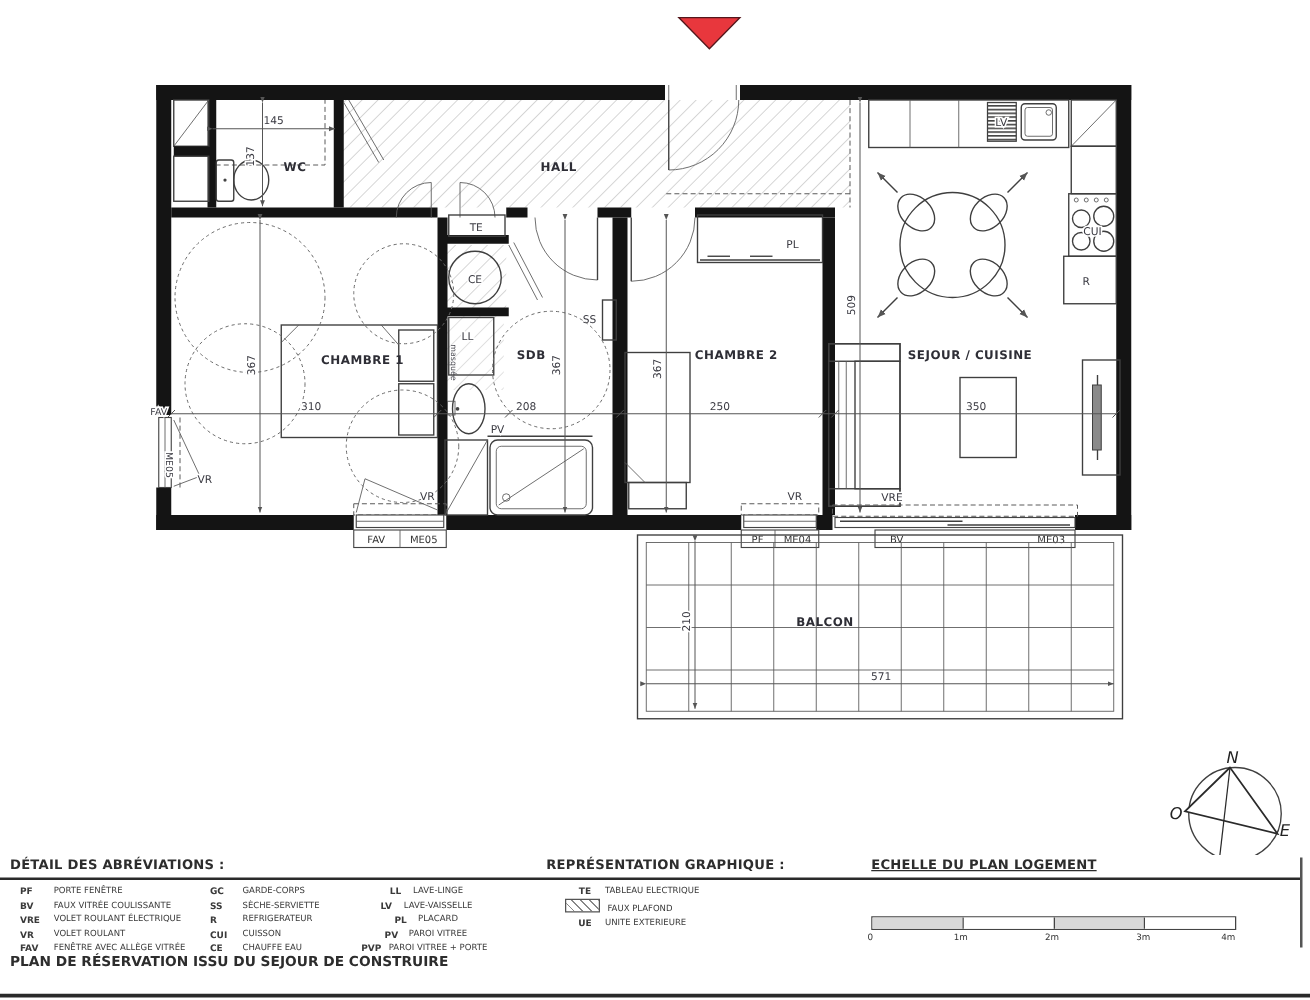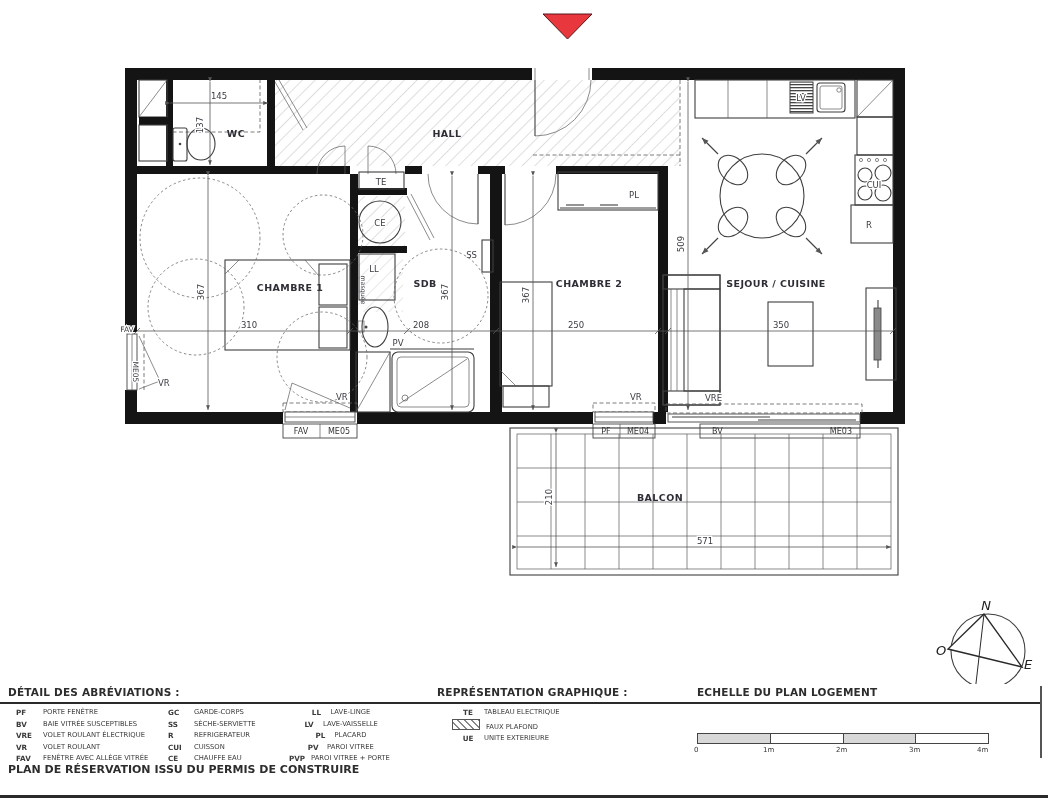--- a/index.html
+++ b/index.html
@@ -353,27 +353,27 @@
     <text x="941" y="655" text-anchor="middle" font-size="13" font-style="italic" fill="#222">O</text>
     <text x="1028" y="669" text-anchor="middle" font-size="13" font-style="italic" fill="#222">E</text>
     <text x="977" y="707" text-anchor="middle" font-size="13" font-style="italic" fill="#222">S</text>
   </g>
 </svg>
 
 
 <div class="legend">
   <div class="lg-h" style="left:8px;top:2px;">DÉTAIL DES ABRÉVIATIONS :</div>
   <div class="lg-h" style="left:437px;top:2px;">REPRÉSENTATION GRAPHIQUE :</div>
-  <div class="lg-h" style="left:697px;top:2px;">ECHELLE DU PLAN LOGEMENT</div>
+  <div class="lg-h" style="left:697px;top:2px;text-decoration:underline;">ECHELLE DU PLAN LOGEMENT</div>
   <div class="rule" style="left:0;top:18px;width:1041px;height:2px;"></div>
   <div class="rule" style="left:1040px;top:2px;width:1.5px;height:72px;background:#555;"></div>
 
   <div class="abcol" style="left:16px;top:23px;">
     <div><b style="width:27px">PF</b><span>PORTE FENÊTRE</span></div>
-    <div><b style="width:27px">BV</b><span>BAIE VITRÉE SUSCEPTIBLES</span></div>
+    <div><b style="width:27px">BV</b><span>FAUX VITRÉE COULISSANTE</span></div>
     <div><b style="width:27px">VRE</b><span>VOLET ROULANT ÉLECTRIQUE</span></div>
     <div><b style="width:27px">VR</b><span>VOLET ROULANT</span></div>
     <div><b style="width:27px">FAV</b><span>FENÊTRE AVEC ALLÈGE VITRÉE</span></div>
   </div>
   <div class="abcol" style="left:168px;top:23px;">
     <div><b style="width:26px">GC</b><span>GARDE-CORPS</span></div>
     <div><b style="width:26px">SS</b><span>SÈCHE-SERVIETTE</span></div>
     <div><b style="width:26px">R</b><span>REFRIGERATEUR</span></div>
     <div><b style="width:26px">CUI</b><span>CUISSON</span></div>
     <div><b style="width:26px">CE</b><span>CHAUFFE EAU</span></div>
@@ -397,17 +397,17 @@
     <div style="width:72.5px;background:#fff;border-left:1px solid #444;"></div>
     <div style="width:72.5px;background:#d8d8d8;border-left:1px solid #444;"></div>
     <div style="width:72.5px;background:#fff;border-left:1px solid #444;"></div>
   </div>
   <span class="tick" style="left:694px;top:62px;">0</span>
   <span class="tick" style="left:763px;top:62px;">1m</span>
   <span class="tick" style="left:836px;top:62px;">2m</span>
   <span class="tick" style="left:909px;top:62px;">3m</span>
   <span class="tick" style="left:977px;top:62px;">4m</span>
 
-  <div class="plan-title" style="left:8px;top:79px;">PLAN DE RÉSERVATION ISSU DU PERMIS DE CONSTRUIRE</div>
+  <div class="plan-title" style="left:8px;top:79px;">PLAN DE RÉSERVATION ISSU DU SEJOUR DE CONSTRUIRE</div>
   <div class="rule" style="left:0;top:111px;width:1048px;height:2.5px;"></div>
 </div>
 
 </div>
 
 </body></html>

